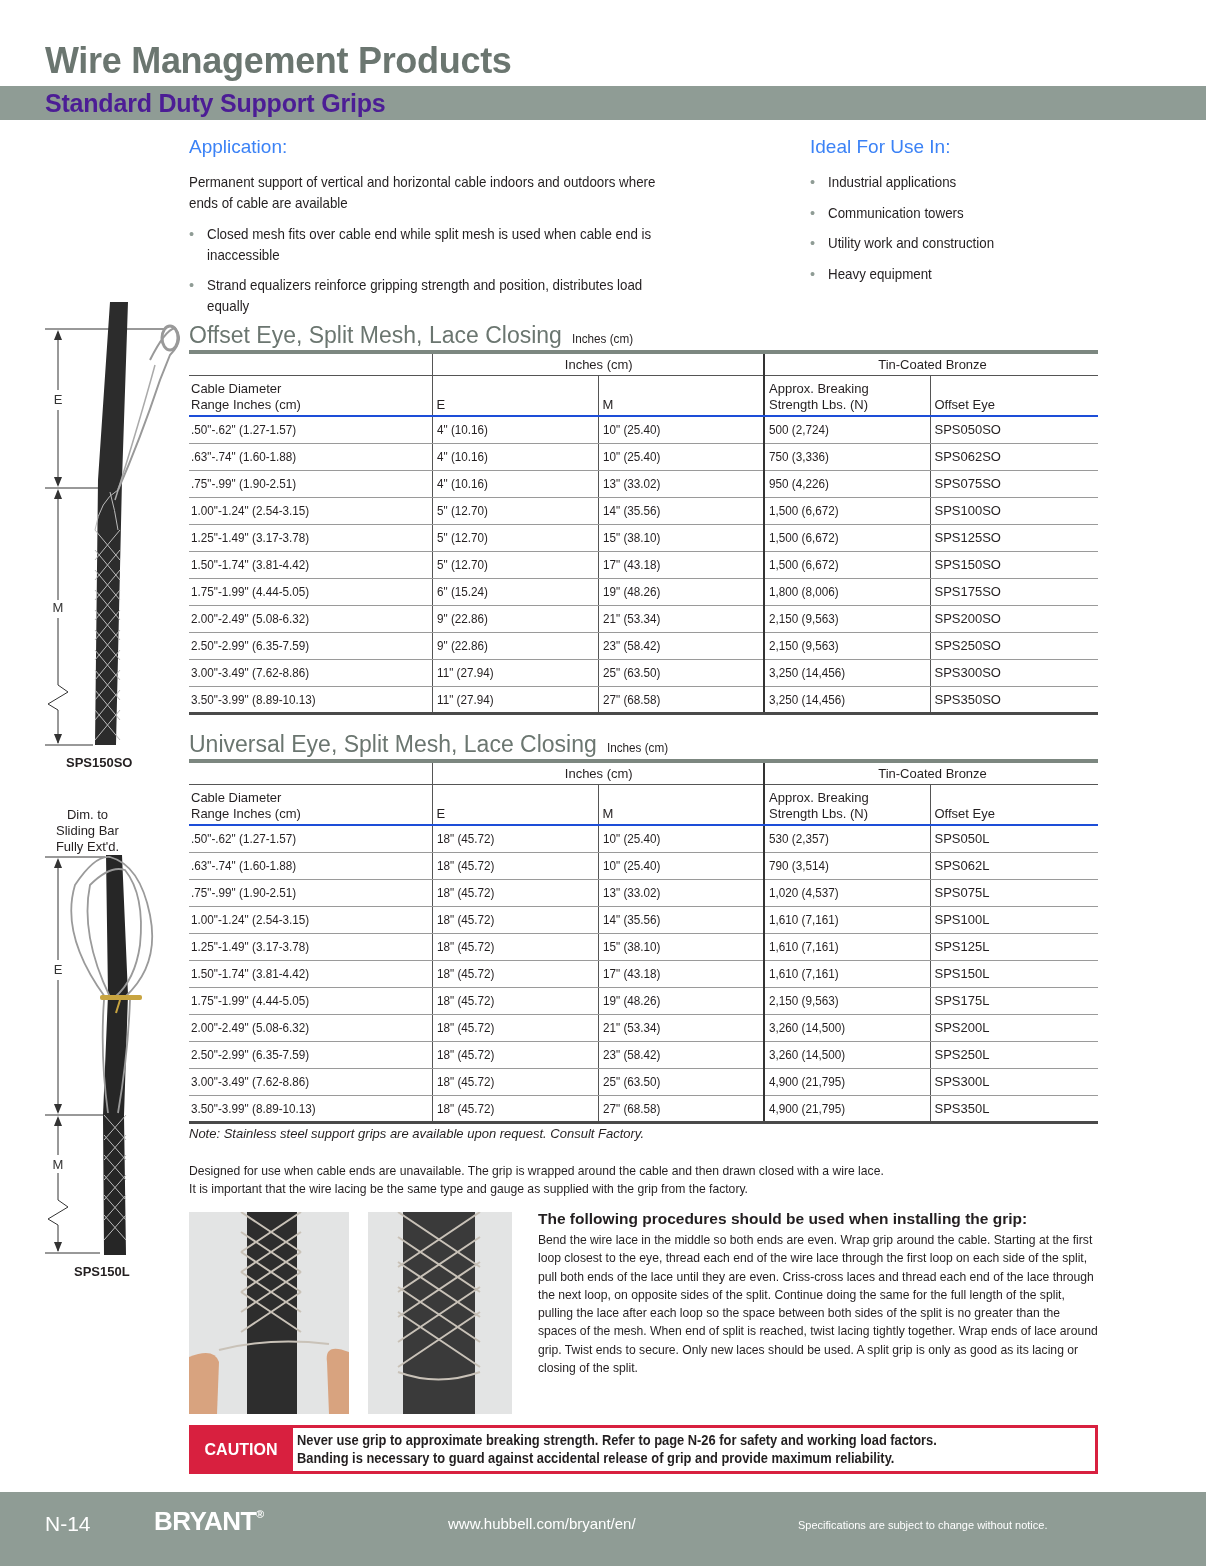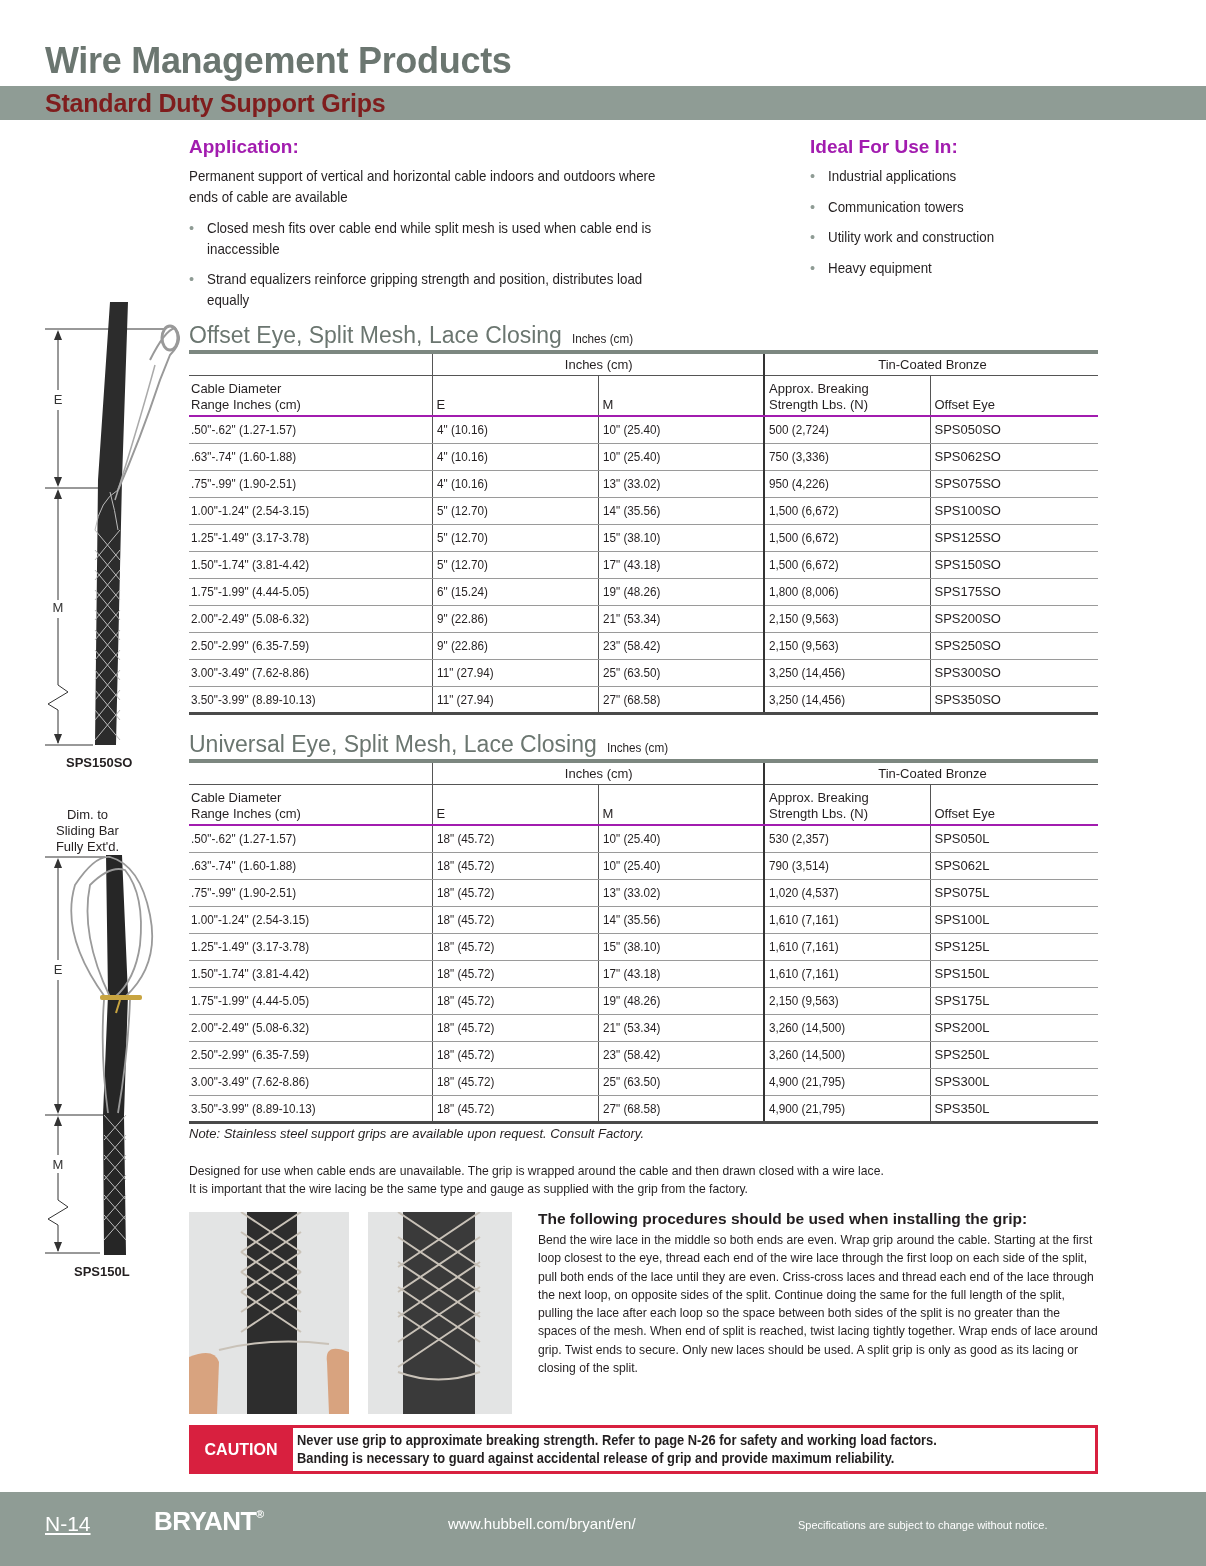--- a/index.html
+++ b/index.html
@@ -1,45 +1,45 @@
 <!DOCTYPE html>
 <html><head>
 <meta charset="utf-8">
 <style>
   * { box-sizing: border-box; margin: 0; padding: 0; }
   html, body { width: 1206px; height: 1566px; background: #ffffff; overflow: hidden; }
   body { position: relative; font-family: "Liberation Sans", sans-serif; color: #231f20; }
 
   .page-title { position: absolute; left: 45px; top: 40px; font-size: 36px; font-weight: bold; color: #6b7670; letter-spacing: -0.3px; }
   .subtitle-bar { position: absolute; left: 0; top: 86px; width: 1206px; height: 34px; background: #8f9c95; }
-  .subtitle-bar span { position: absolute; left: 45px; top: 3px; font-size: 25px; font-weight: bold; color: #7f1d1d; letter-spacing: -0.2px; }
+  .subtitle-bar span { position: absolute; left: 45px; top: 3px; font-size: 25px; font-weight: bold; color: #4c1d95; letter-spacing: -0.2px; }
 
   .app-section { position: absolute; left: 189px; top: 136px; width: 500px; }
-  .section-head { font-size: 19px; font-weight: bold; color: #a21caf; margin-bottom: 8px; }
+  .section-head { font-size: 19px; font-weight: normal; color: #3b82f6; margin-bottom: 14px; }
   .app-desc { font-size: 14.5px; line-height: 21px; transform: scaleX(0.92); transform-origin: left; width: 540px; }
   .bullets { list-style: none; margin-top: 10px; }
   .bullets li { position: relative; padding-left: 18px; font-size: 14.5px; line-height: 21px; margin-bottom: 9px; }
   .bullets li .bt { display: block; transform: scaleX(0.92); transform-origin: left; width: 520px; }
   .bullets li::before { content: "•"; position: absolute; left: 0; top: 0; color: #8f9c95; }
 
   .ideal-section { position: absolute; left: 810px; top: 136px; width: 290px; }
   .ideal-list { list-style: none; margin-top: 8px; }
   .ideal-list li { position: relative; padding-left: 18px; font-size: 14.5px; line-height: 21px; margin-bottom: 9.5px; }
   .ideal-list li .bt { display: inline-block; transform: scaleX(0.92); transform-origin: left; white-space: nowrap; }
   .ideal-list li::before { content: "•"; position: absolute; left: 0; top: 0; color: #8f9c95; }
 
   .table-block { position: absolute; left: 189px; width: 909px; }
   .tbl-title { font-size: 23px; color: #6b7670; white-space: nowrap; height: 28px; }
   .tbl-title .unit { font-size: 13px; color: #231f20; margin-left: 10px; display: inline-block; transform: scaleX(0.9); transform-origin: left; }
   table { border-collapse: collapse; width: 909px; table-layout: fixed; }
   table { border-top: 4px solid #7c8780; border-bottom: 3px solid #4a4a4a; }
   th, td { font-size: 13px; text-align: left; padding: 0 2px; font-weight: normal; }
   th { color: #231f20; vertical-align: bottom; }
   .hdr1 th { height: 23px; text-align: center; vertical-align: middle; border-bottom: 1px solid #555; }
-  .hdr2 th { height: 41px; border-bottom: 2px solid #a21caf; line-height: 16px; padding-bottom: 2px; }
+  .hdr2 th { height: 41px; border-bottom: 2px solid #1d4ed8; line-height: 16px; padding-bottom: 2px; }
   td { height: 27px; border-bottom: 1px solid #9a9a9a; }
   tr:last-child td { border-bottom: none; }
   td .tx { display: inline-block; transform: scaleX(0.9); transform-origin: left; white-space: nowrap; }
   .c1 { width: 243px; }
   .c2 { width: 166px; }
   .c3 { width: 166px; }
   .c4 { width: 166px; }
   .c5 { width: 168px; }
   .bl { border-left: 1px solid #555; padding-left: 4px; }
   .bl2 { border-left: 2px solid #333; padding-left: 4px; }
@@ -56,21 +56,21 @@
   .proc { position: absolute; left: 538px; top: 1210px; width: 560px; }
   .proc-head { font-size: 15.5px; font-weight: bold; margin-bottom: 3px; }
   .proc-body { font-size: 13.5px; line-height: 18.3px; transform: scaleX(0.9); transform-origin: left; width: 622px; }
 
   .caution { position: absolute; left: 189px; top: 1425px; width: 909px; height: 49px; background: #d8203f; }
   .caution-label { position: absolute; left: 0; top: 0; width: 104px; height: 49px; color: #fff; font-weight: bold; font-size: 16px; display: flex; align-items: center; justify-content: center; }
   .caution-inner { position: absolute; left: 104px; top: 3px; right: 3px; bottom: 3px; background: #fff; padding: 4px 4px; font-size: 14px; font-weight: bold; line-height: 17.5px; }
   .caution-inner div { transform: scaleX(0.92); transform-origin: left; white-space: nowrap; }
 
   .footer { position: absolute; left: 0; top: 1492px; width: 1206px; height: 74px; background: #8f9c95; color: #fff; }
-  .footer .pg { position: absolute; left: 45px; top: 20px; font-size: 21px; text-decoration: underline; }
+  .footer .pg { position: absolute; left: 45px; top: 20px; font-size: 21px; }
   .footer .logo { position: absolute; left: 154px; top: 14px; font-size: 26px; font-weight: bold; letter-spacing: -0.5px; }
   .footer .logo sup { font-size: 11px; vertical-align: top; position: relative; top: 2px; }
   .footer .url { position: absolute; left: 448px; top: 23px; font-size: 15px; }
   .footer .spec { position: absolute; left: 798px; top: 27px; font-size: 11px; }
 
   .diagram { position: absolute; }
   .diag-label { position: absolute; font-size: 13px; font-weight: bold; }
   .dim-text { position: absolute; font-size: 13px; text-align: center; line-height: 16px; }
 </style>
 </head>

